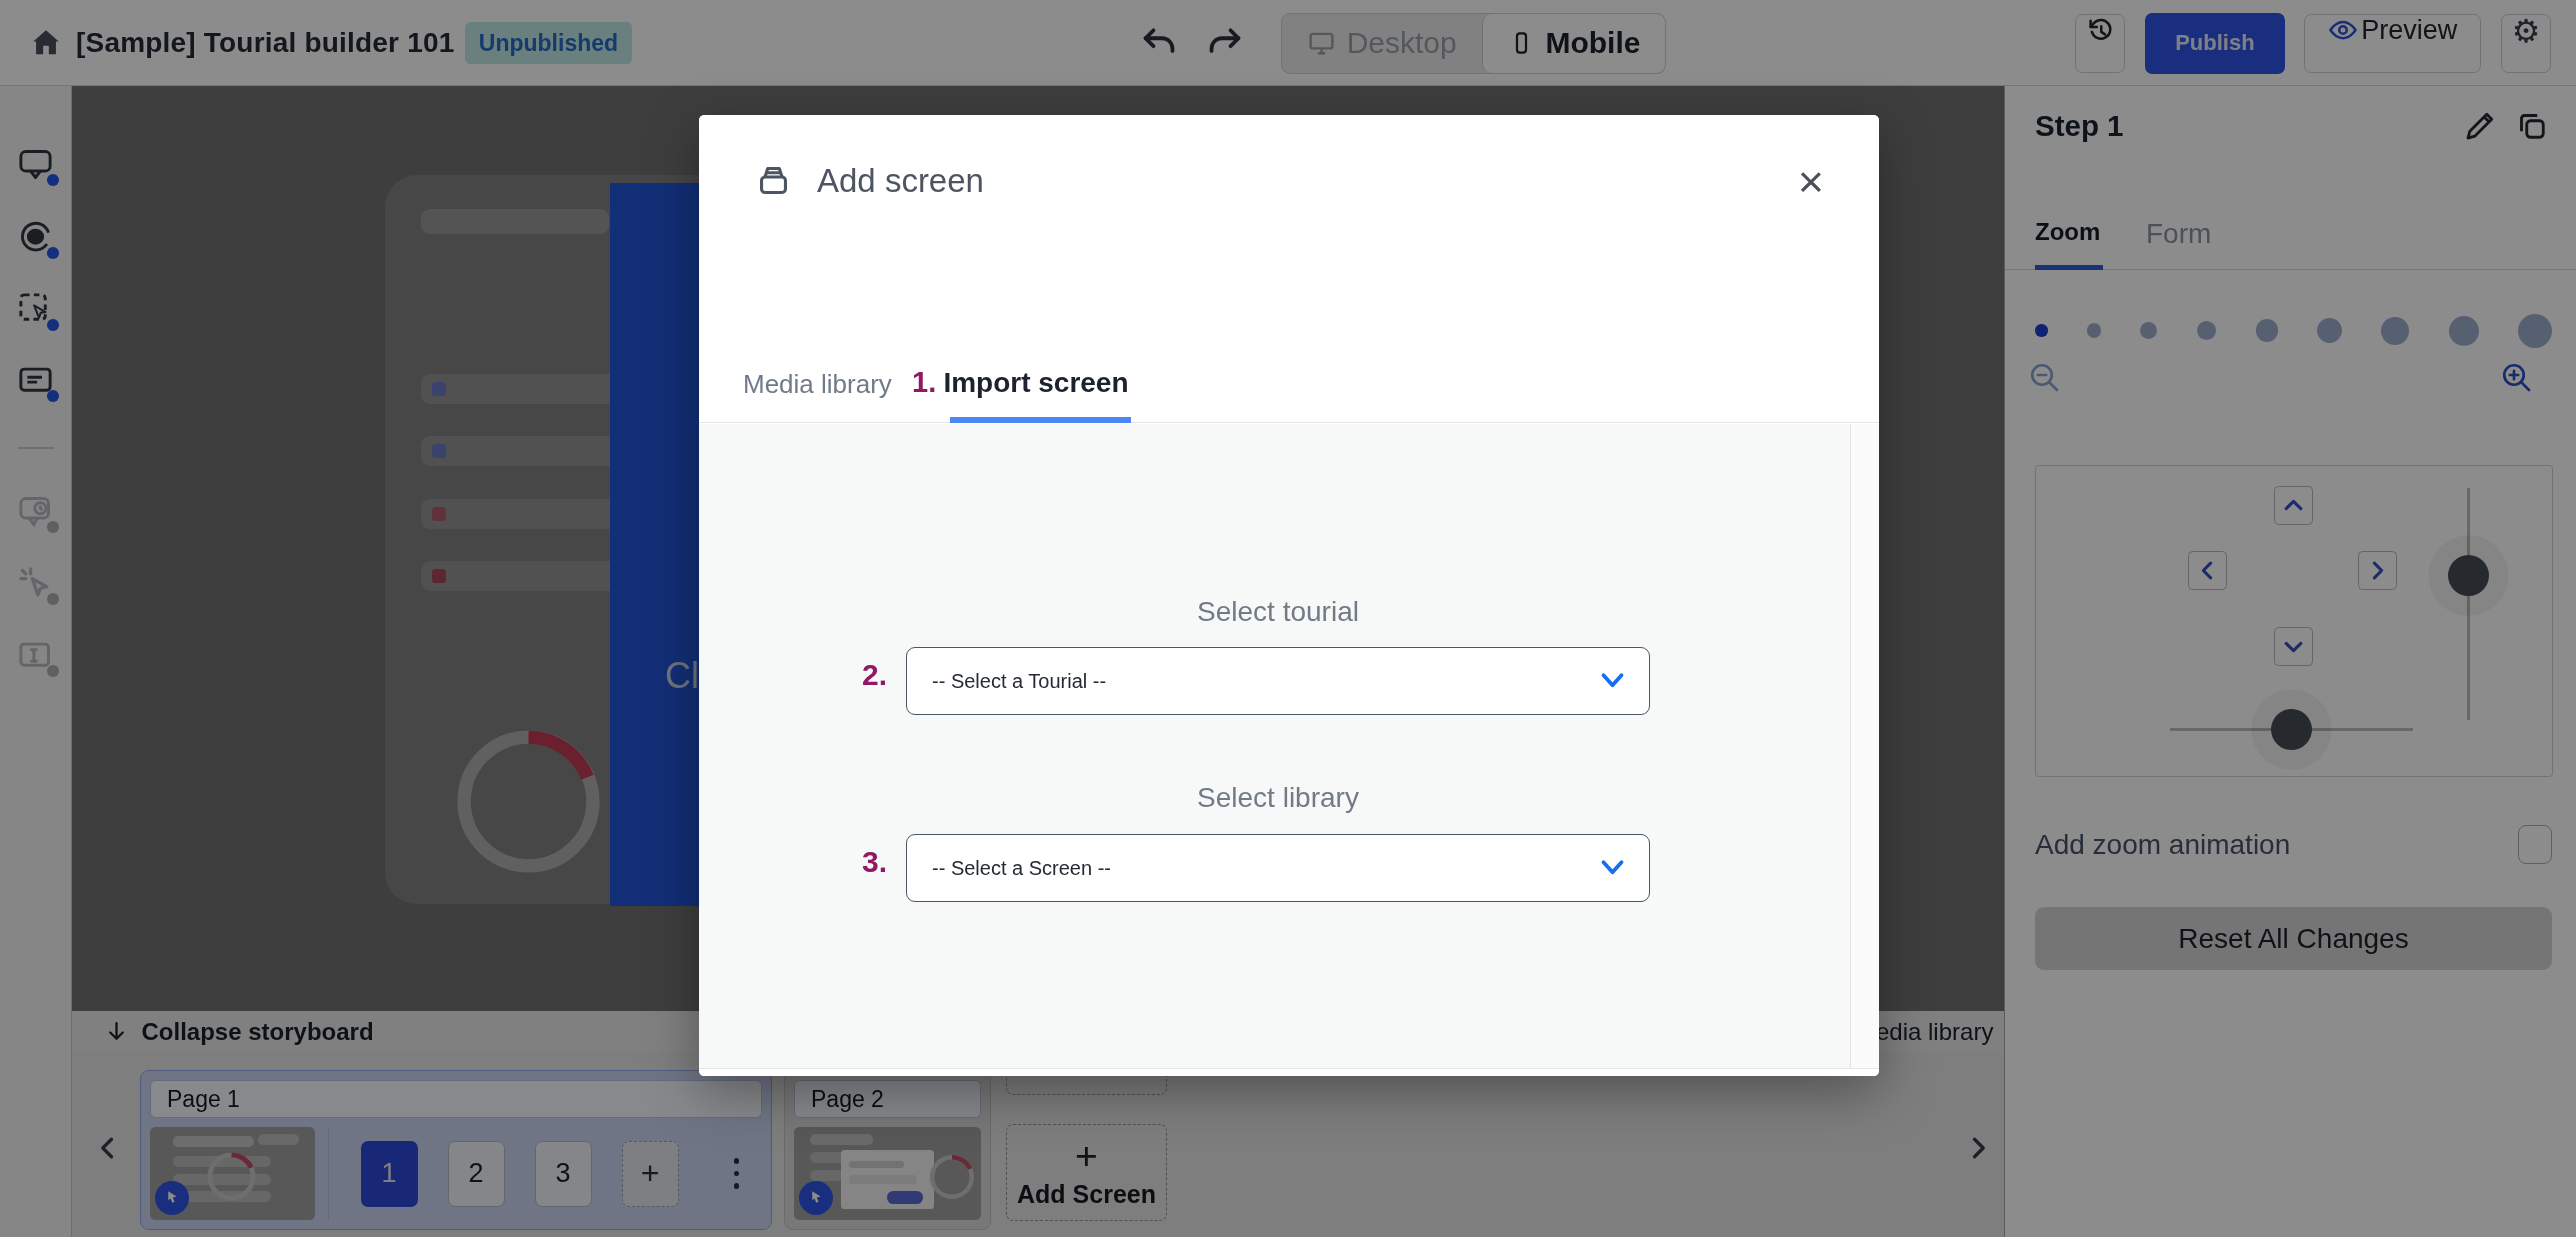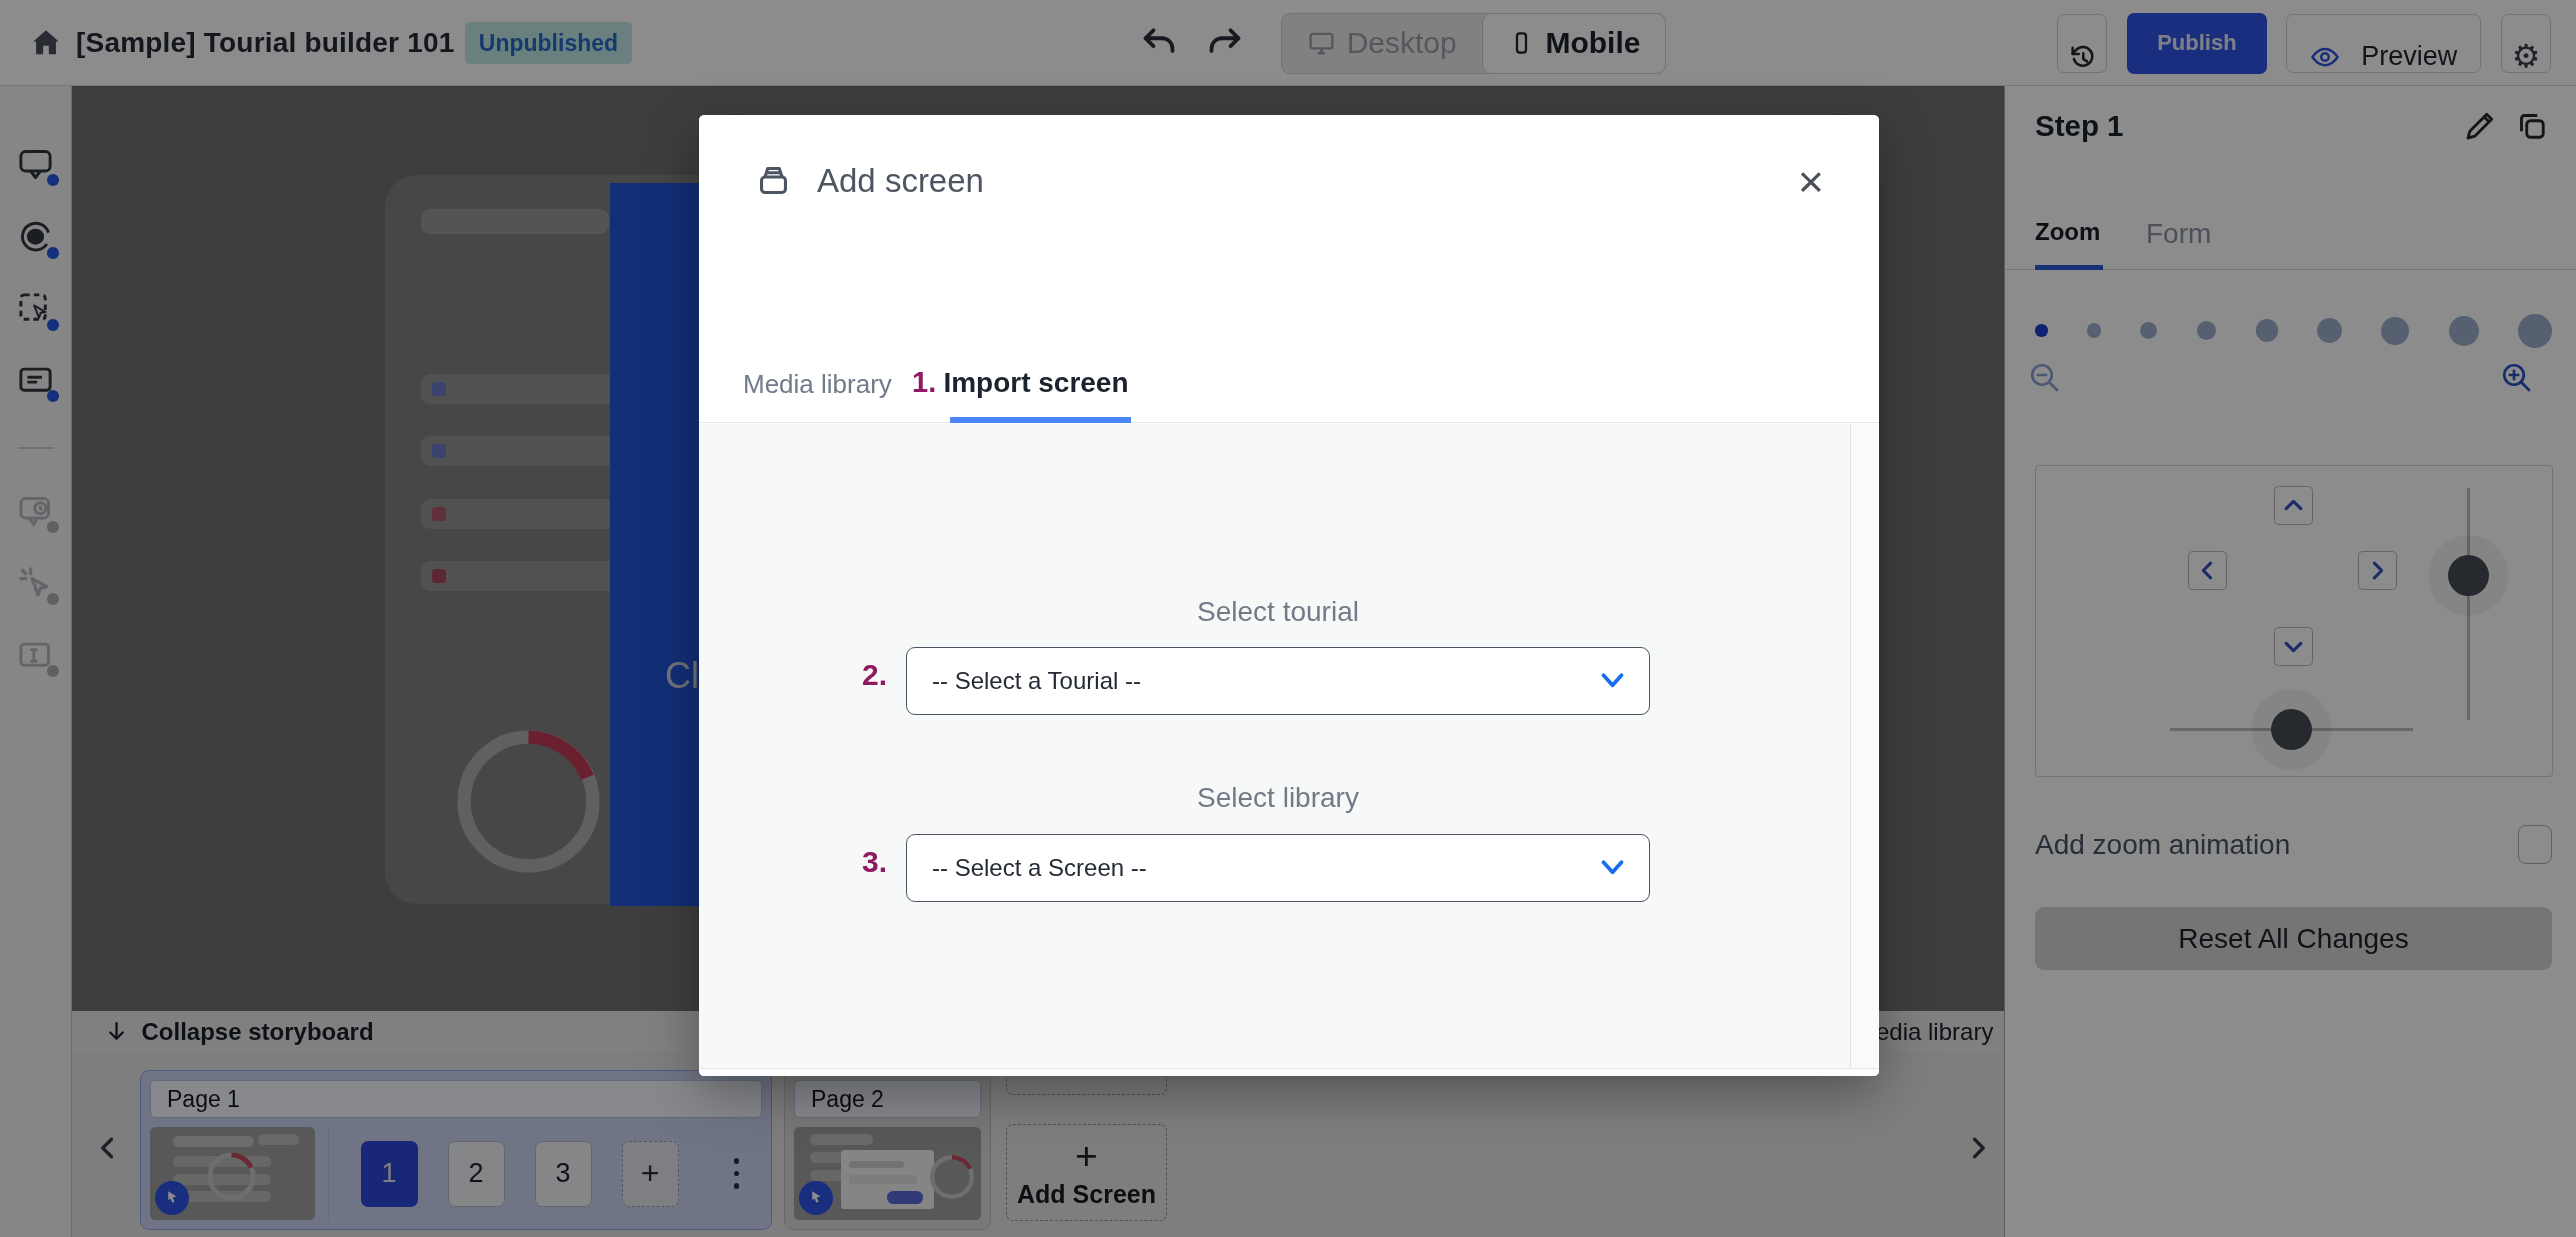--- a/index.html
+++ b/index.html
@@ -18,21 +18,21 @@
   .undo-redo { left:1138px; top:0; height:86px; display:flex; align-items:center; gap:25px; }
   .icon-btn-bare { width:41px; height:41px; display:flex; align-items:center; justify-content:center; }
   .device-toggle { left:1281px; top:12.5px; height:61px; display:flex; background:#ececec;
                    border:0.9px solid #d2d2d2; border-radius:9px; overflow:hidden; }
   .device-seg { display:flex; align-items:center; gap:10.7px; padding:0 25px; font-size:30px; }
   .device-seg.inactive { color:#9aa0aa; }
   .device-seg.active { background:#ffffff; border-left:0.9px solid #cccccc; border-radius:9px;
                        color:#1d222c; font-weight:600; }
   .topbar-right { right:25px; top:12.5px; height:61px; display:flex; align-items:center; gap:19.7px; }
   .tb-btn { height:59px; border:0.9px solid #cfcfcf; border-radius:7.2px; background:#fff;
-            display:flex; align-items:flex-end; justify-content:center; gap:21px; }
+            display:flex; align-items:flex-start; justify-content:center; gap:3px; }
   .tb-btn.square { width:50px; }
   .publish-btn { height:61px; padding:0 30px; background:#2f55e8; color:#e8e9f2;
                  font-size:22px; font-weight:600; border-radius:7.2px; display:flex; align-items:center; }
   .preview-btn { padding:0 23px; font-size:27px; color:#21262f; }
   .gear-glyph { font-family:"DejaVu Sans", sans-serif; font-size:32px; color:#3a404c; line-height:1; }
 
   
   .left-rail { left:0; top:86px; width:72px; height:1152px; background:#f4f4f4;
                border-right:0.9px solid #c7c7c7; }
   .tool { position:absolute; left:16px; width:39px; height:39px; }
@@ -138,21 +138,21 @@
   .m-tab2-wrap { position:absolute; left:213px; top:120px; display:flex; gap:7.2px; align-items:baseline; }
   .m-ann { color:#8f1a63; font-weight:700; font-size:29px; }
   .m-tab2 { font-size:28px; font-weight:700; color:#1c222e; }
   .m-underline { position:absolute; left:251px; bottom:-0.9px; width:181px; height:6.3px; background:#4c86f4; }
   .m-body { position:absolute; left:0; top:309px; width:1180px; height:645px; background:#f7f8f8; }
   .m-gutter { position:absolute; right:0; top:0; width:29px; height:645px; background:#fbfbfb;
               border-left:0.9px solid #e2e2e2; }
   .m-field-label { position:absolute; left:207px; width:744px; text-align:center; font-size:28px; color:#717a87; }
   .m-select { position:absolute; left:207px; width:744px; height:68px; background:#fff;
               border:1.8px solid #4b5563; border-radius:9px; display:flex; align-items:center;
-              padding-left:25px; font-size:24px; color:#252b35; }
+              padding-left:25px; font-size:20px; color:#252b35; }
   .m-select svg { position:absolute; right:23px; top:23px; }
   .num-ann { position:absolute; font-size:30px; font-weight:700; color:#8f1a63; }
   .m-footer { position:absolute; left:0; top:953px; width:1180px; height:123px; background:#fff;
               border-top:0.9px solid #e6e6e6; }
 
   svg { display:block; }
 </style>
 </head>
 <body>
 

